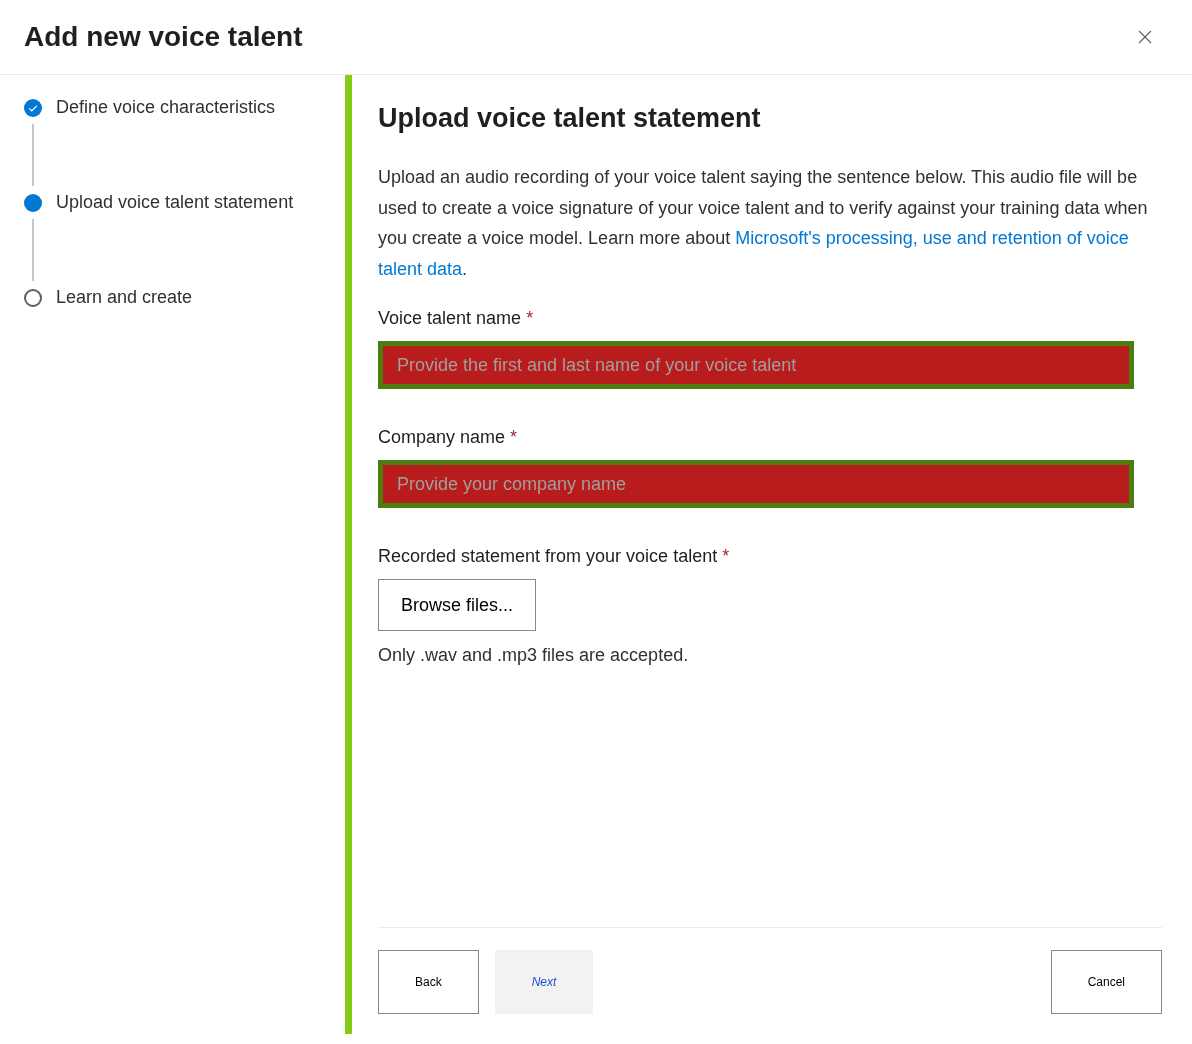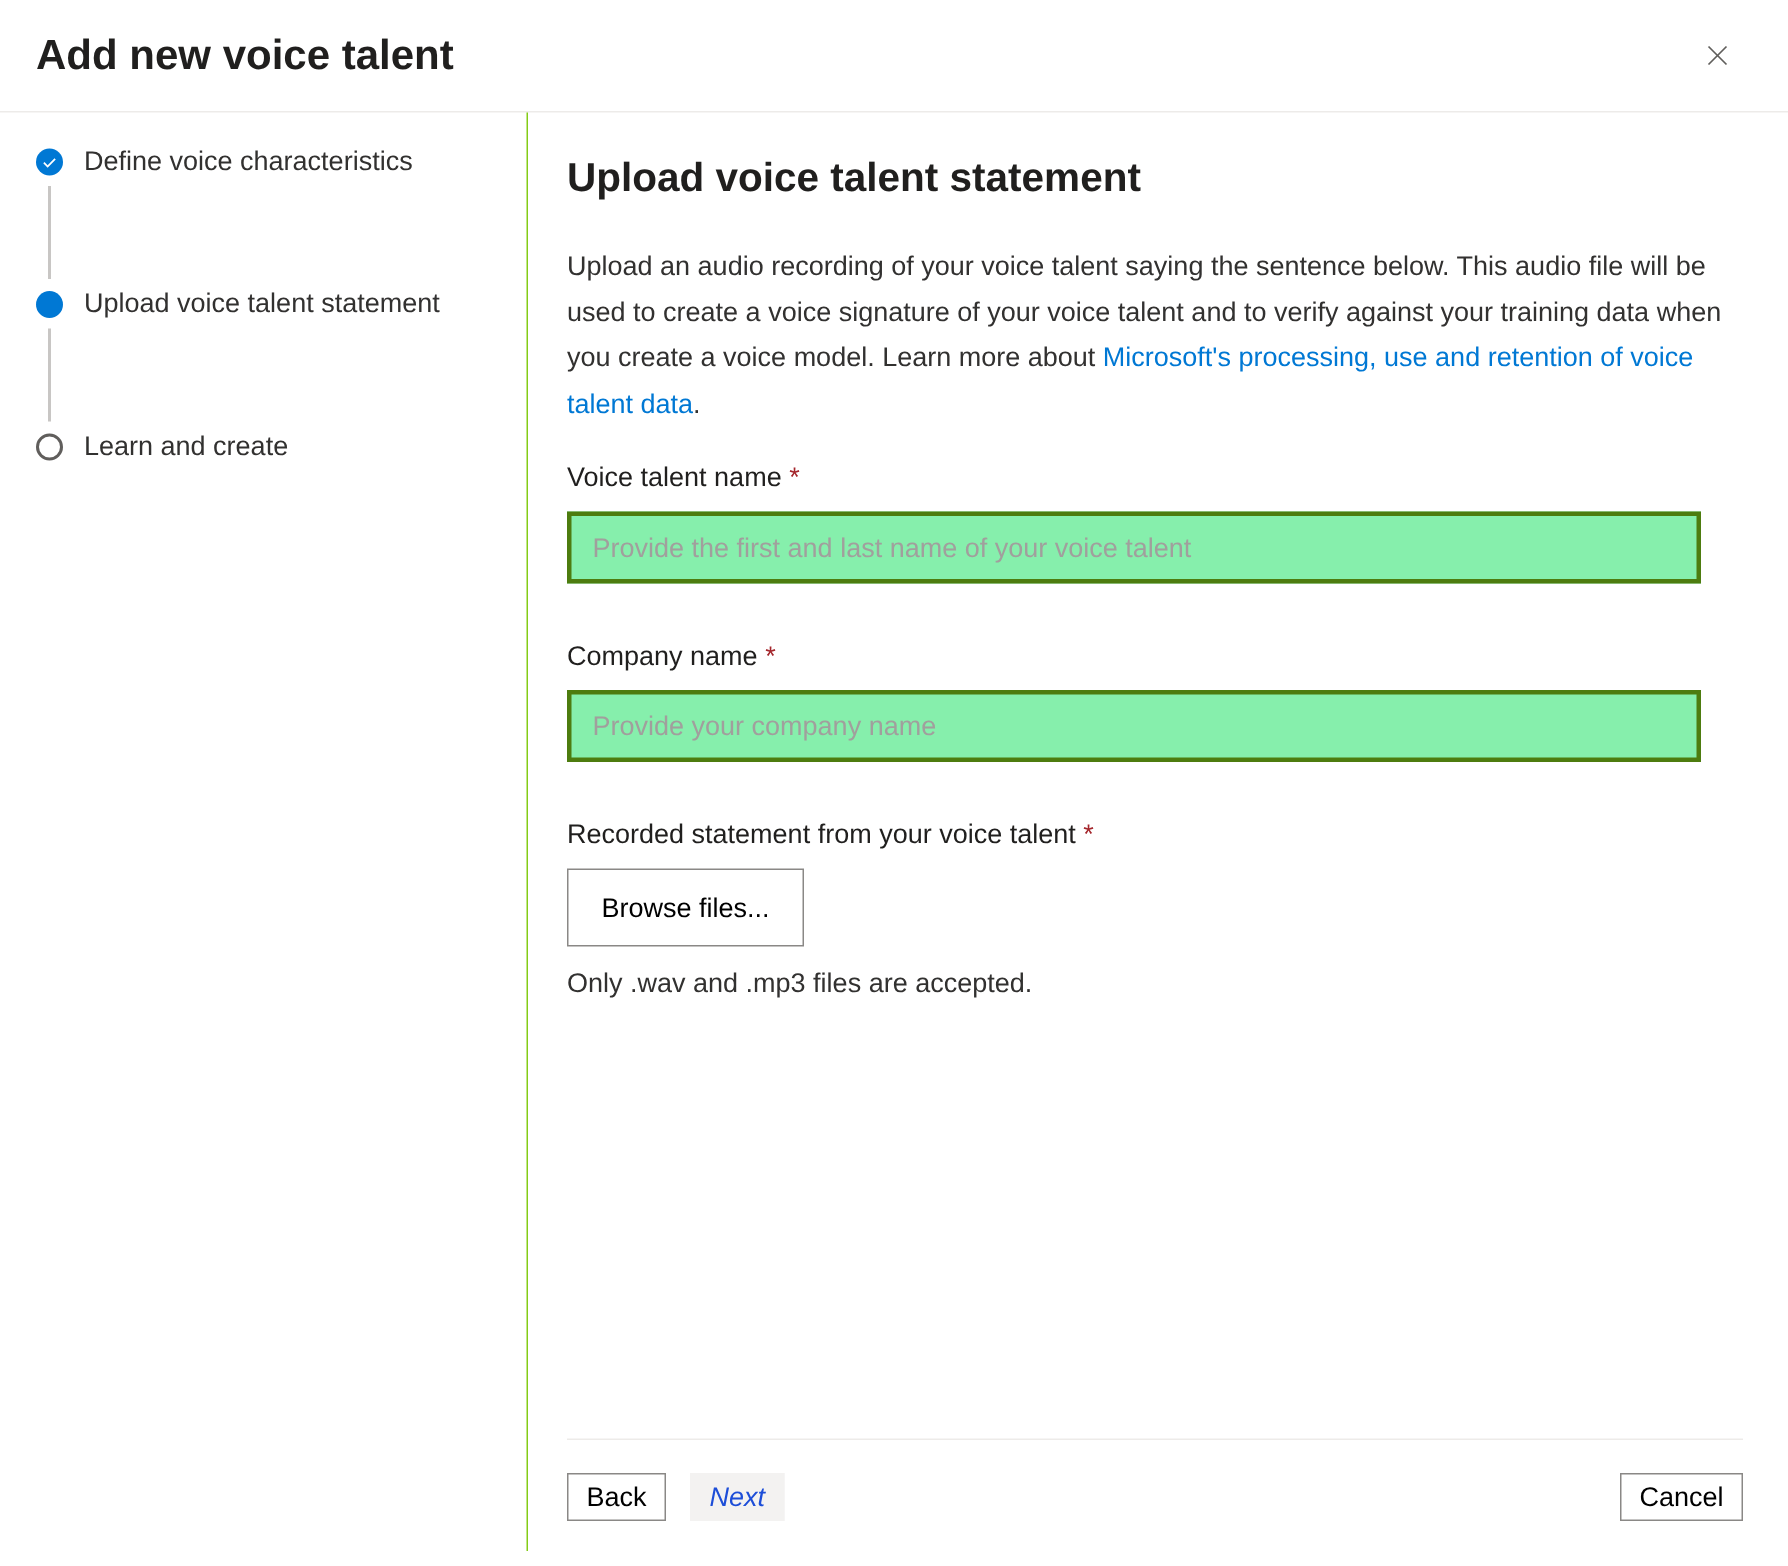--- a/index.html
+++ b/index.html
@@ -40,21 +40,21 @@
       width: 18px;
       height: 18px;
     }
     .main-container {
       display: flex;
       height: calc(100% - 85px);
     }
     .sidebar {
       width: 352px;
       padding: 18px 24px;
-      border-right: 1px solid #84cc16;
+      border-right: 7px solid #84cc16;
     }
     .step {
       display: flex;
       align-items: center;
       gap: 14px;
       padding: 4px 0;
     }
     .step-indicator {
       width: 18px;
       height: 18px;
@@ -137,22 +137,22 @@
     }
     .required {
       color: #a4262c;
     }
     .text-input {
       width: 100%;
       max-width: 756px;
       height: 48px;
       padding: 10px 14px;
       font-size: 18px;
-      border: 3px solid #4d7c0f;
-      background: #86efac;
+      border: 5px solid #4d7c0f;
+      background: #b91c1c;
       font-family: inherit;
     }
     .text-input::placeholder {
       color: #a19f9d;
     }
     .browse-btn {
       height: 52px;
       padding: 12px 22px;
       font-size: 18px;
       background: #ffffff;
@@ -171,23 +171,23 @@
       align-items: center;
       padding-top: 22px;
       border-top: 1px solid #edebe9;
       margin-top: 10px;
     }
     .footer-left {
       display: flex;
       gap: 16px;
     }
     .btn {
-      height: 32px;
-      padding: 0 12px;
-      font-size: 18px;
+      height: 64px;
+      padding: 0 36px;
+      font-size: 12px;
       font-family: inherit;
       cursor: pointer;
       border: 1px solid #8a8886;
       background: #ffffff;
     }
     .btn.disabled {
       background: #f3f2f1;
       color: #1d4ed8;
       border: 1px solid #f3f2f1;
       cursor: not-allowed;

